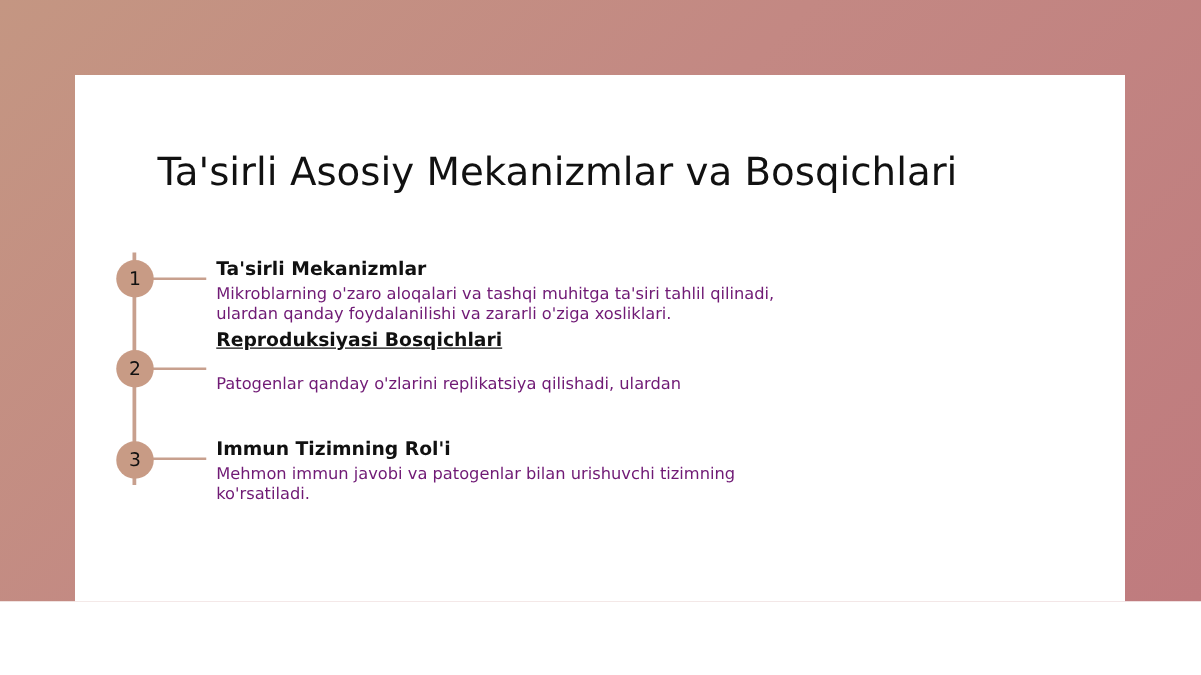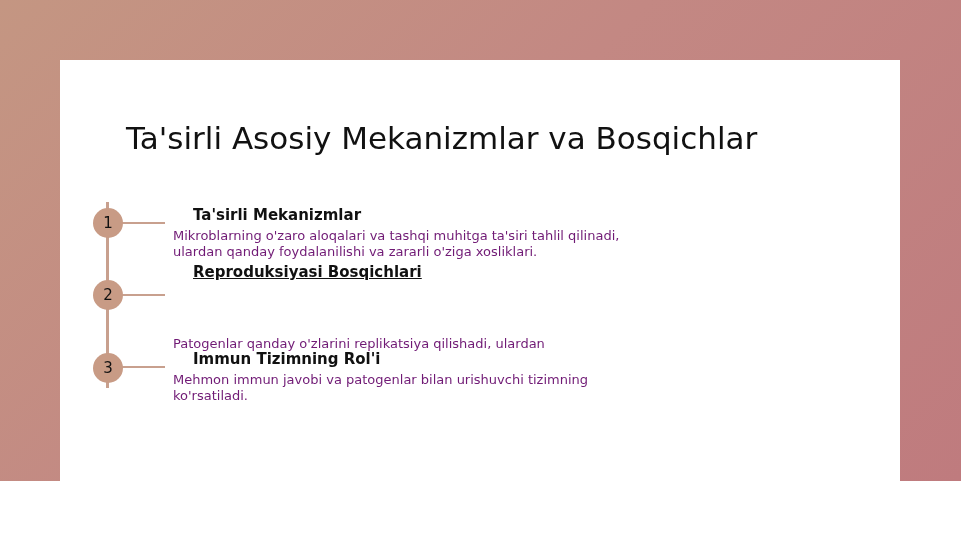--- a/index.html
+++ b/index.html
@@ -5,48 +5,48 @@
     html, body { margin: 0; padding: 0; }
     body { width: 961px; height: 540px; position: relative; background: #ffffff; overflow: hidden; font-family: "DejaVu Sans", sans-serif; }
     .bg { position: absolute; left: 0; top: 0; width: 961px; height: 481px;
       background: linear-gradient(135deg, #c49682 0%, #c38883 45%, #bf7b7e 100%); }
     .card { position: absolute; left: 60px; top: 60px; width: 840px; height: 421px; background: #ffffff; }
     .title { position: absolute; left: 126px; top: 120px; font-size: 31px; color: #111; white-space: nowrap; margin: 0; font-weight: normal; }
     .vline { position: absolute; left: 106px; top: 202px; width: 3px; height: 186px; background: #c8a08e; }
     .hline { position: absolute; left: 108px; width: 57px; height: 2px; background: #c8a08e; }
     .circle { position: absolute; left: 93px; width: 30px; height: 30px; border-radius: 50%; background: #c89b85;
       color: #111; font-size: 15px; text-align: center; line-height: 31px; }
-    .step-title { position: absolute; left: 173px; font-size: 15px; font-weight: bold; color: #111; white-space: nowrap; margin-left: 20px; }
+    .step-title { position: absolute; left: 173px; font-size: 15px; font-weight: bold; color: #111; white-space: nowrap; }
     .step-desc { position: absolute; left: 173px; width: 500px; font-size: 13px; line-height: 16.3px; color: #701a75; }
   </style>
 </head>
 <body>
 
 <div class="bg"></div>
 <div class="card"></div>
 
-<h1 class="title">Ta'sirli Asosiy Mekanizmlar va Bosqichlar</h1>
+<h1 class="title">Ta'sirli Asosiy Mekanizmlar va Bosqichlari</h1>
 
 <div class="vline"></div>
 
 <div>
   <div class="hline" style="top:222px;"></div>
   <div class="circle" style="top:208px;">1</div>
   <div class="step-title" style="top:206px;">Ta'sirli Mekanizmlar</div>
   <div class="step-desc" style="top:228px;">
     <div>Mikroblarning o'zaro aloqalari va tashqi muhitga ta'siri tahlil qilinadi,</div>
     <div>ulardan qanday foydalanilishi va zararli o'ziga xosliklari.</div>
   </div>
 </div>
 
 <div>
   <div class="hline" style="top:294px;"></div>
   <div class="circle" style="top:280px;">2</div>
   <div class="step-title" style="top:263px;text-decoration:underline;">Reproduksiyasi Bosqichlari</div>
-  <div class="step-desc" style="top:300px;margin-top:36px;">
+  <div class="step-desc" style="top:300px;">
     <div>Patogenlar qanday o'zlarini replikatsiya qilishadi, ulardan</div>
   </div>
 </div>
 
 <div>
   <div class="hline" style="top:366px;"></div>
   <div class="circle" style="top:353px;">3</div>
   <div class="step-title" style="top:350px;">Immun Tizimning Rol'i</div>
   <div class="step-desc" style="top:372px;">
     <div>Mehmon immun javobi va patogenlar bilan urishuvchi tizimning</div>

